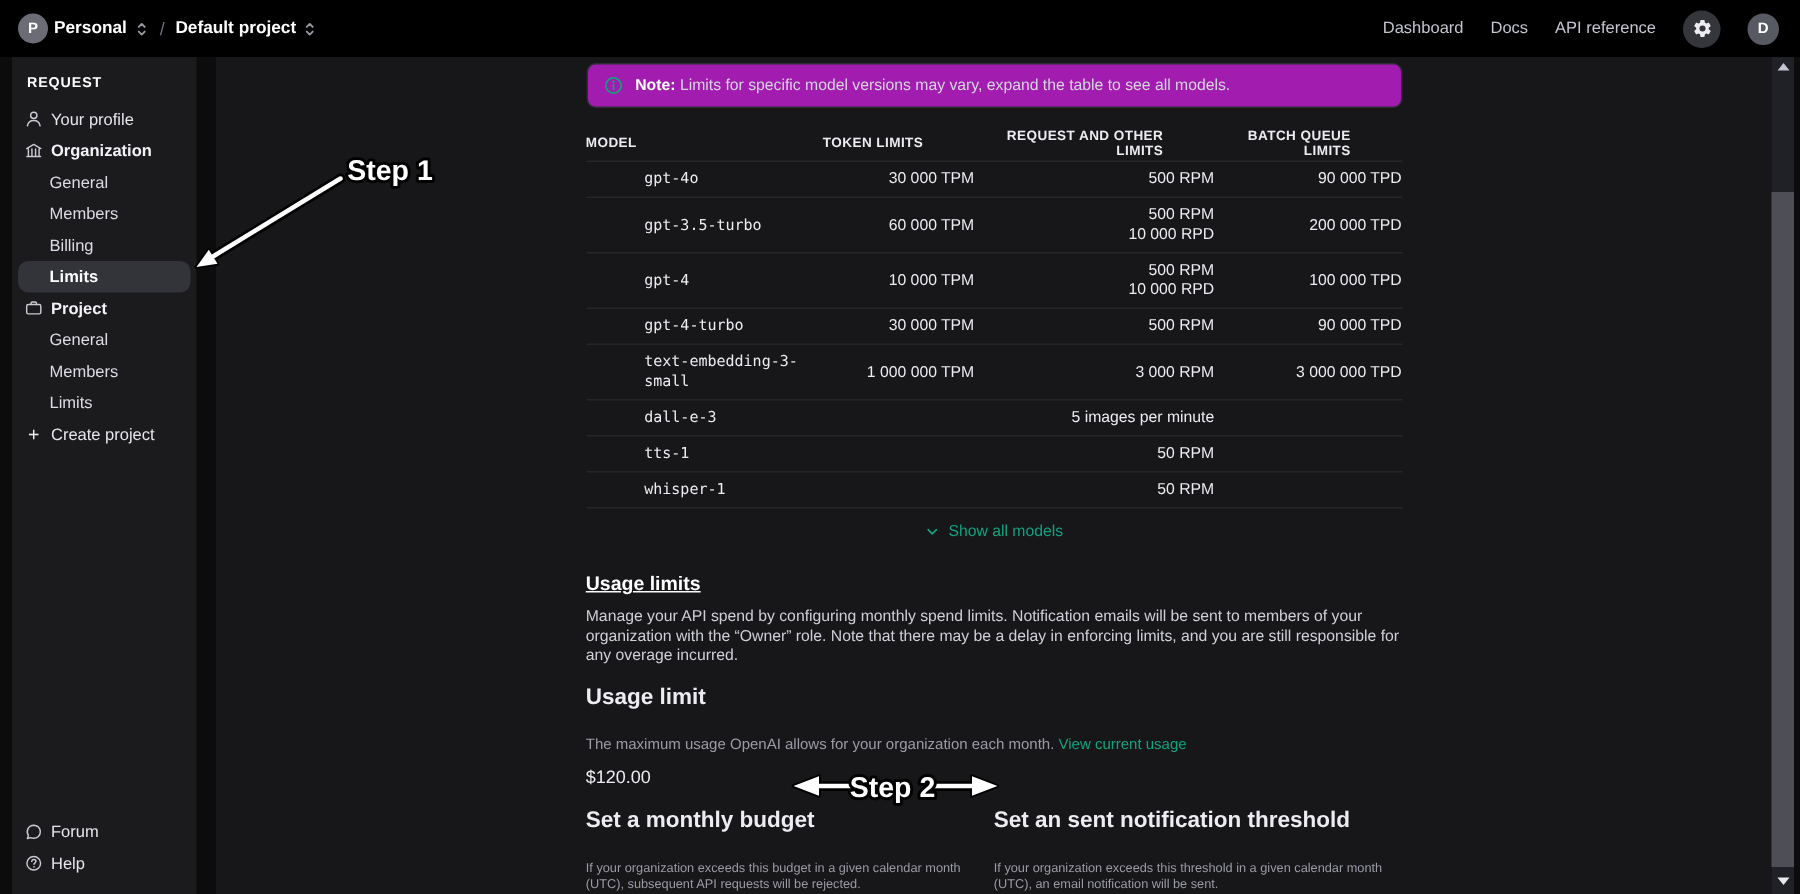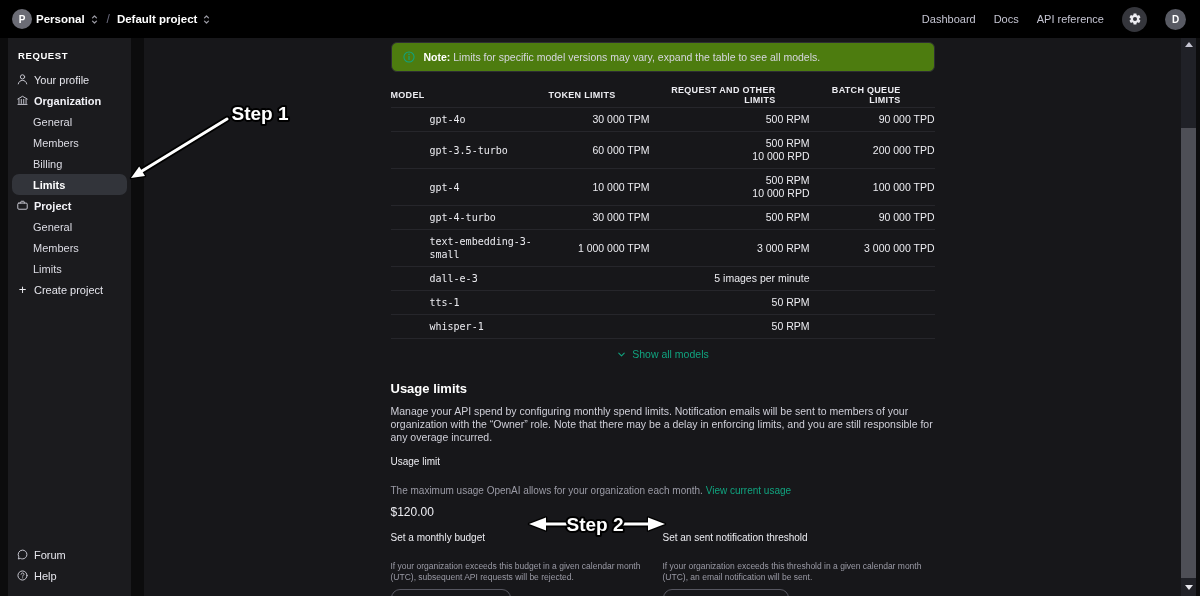--- a/index.html
+++ b/index.html
@@ -32,41 +32,41 @@
   .sb-sub.active { background:#32343a; border-radius:7px; margin:0 4px; padding-left:21px;
                    font-weight:bold; color:#fff; }
   .sb-bottom { margin-top:auto; padding-bottom:10px; }
   .plus-glyph { font-size:13px; line-height:1; color:#ececf1; width:13px; text-align:center; }
   .sb-icon { display:flex; align-items:center; }
 
   
   .content { position:absolute; left:144px; top:38px; width:1037px; height:558px; background:#17171a; overflow:hidden; }
   .column { width:544px; margin:0 auto; }
 
-  .note { margin-top:4px; background:#4d7c0f; border:1px solid #2d2d33; border-radius:6px;
+  .note { margin-top:4px; background:#a21caf; border:1px solid #2d2d33; border-radius:6px;
           padding:7px 10px; display:flex; align-items:center; gap:8px; font-size:10.5px; line-height:13px; color:#d6d6df; }
   .note b { color:#fff; }
 
   .limits-table { margin-top:10px; }
   .t-row { display:grid; grid-template-columns:1fr 112px 160px 125px; align-items:center; }
   .t-head { border-bottom:1px solid #26262b; padding:2.5px 0; font-size:9px; font-weight:bold;
             letter-spacing:.3px; color:#ececf1; }
   .t-head .num { padding-right:34px; }
   .t-body-row { border-bottom:1px solid #26262b; padding:5px 0; font-size:10.5px; line-height:13px; }
   .cell-model { font-family:"DejaVu Sans Mono", monospace; font-size:10px; color:#ececf1;margin-left:39px; }
   .num { text-align:right; color:#ececf1; }
 
   .show-all { margin-top:4px; height:22px; display:flex; align-items:center; justify-content:center;
               gap:5px; color:#10a37f; font-size:10.5px; cursor:pointer; }
 
-  .usage-title { margin-top:16px; font-size:13px; font-weight:bold; color:#fff; }
+  .usage-title { margin-top:16px; font-size:13px; font-weight:bold; color:#fff;text-decoration:underline; }
   .usage-desc { margin-top:9px; font-size:10.5px; line-height:13px; color:#cfcfd8; }
 
   .usage-limit { margin-top:12px; }
-  .lbl { font-size:10px; font-weight:normal; color:#ececf1; }
+  .lbl { font-size:15px; font-weight:bold; color:#ececf1; }
   .help { margin-top:18px; font-size:10px; line-height:12px; color:#9b9ba6; }
   .green-link { color:#10a37f; cursor:pointer; }
   .limit-value { margin-top:8px; font-size:12px; color:#ececf1; }
 
   .budget-row { margin-top:13px; display:flex;justify-content:flex-end; }
   .budget-col { width:272px; }
   .budget-col .help { font-size:8.5px; line-height:10.5px; max-width:262px; }
   .money-input { margin-top:7px; width:120px; height:24px; background:transparent; border:1px solid #565660;
                  border-radius:9px; color:#ececf1; font-size:10.5px; padding:16px 11px;
                  font-family:"Liberation Sans", sans-serif;text-decoration:underline; }

